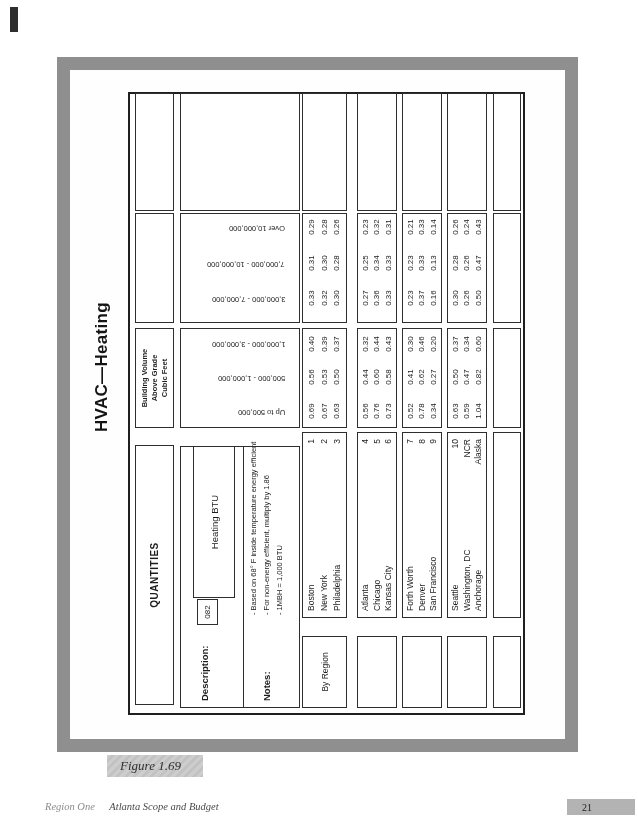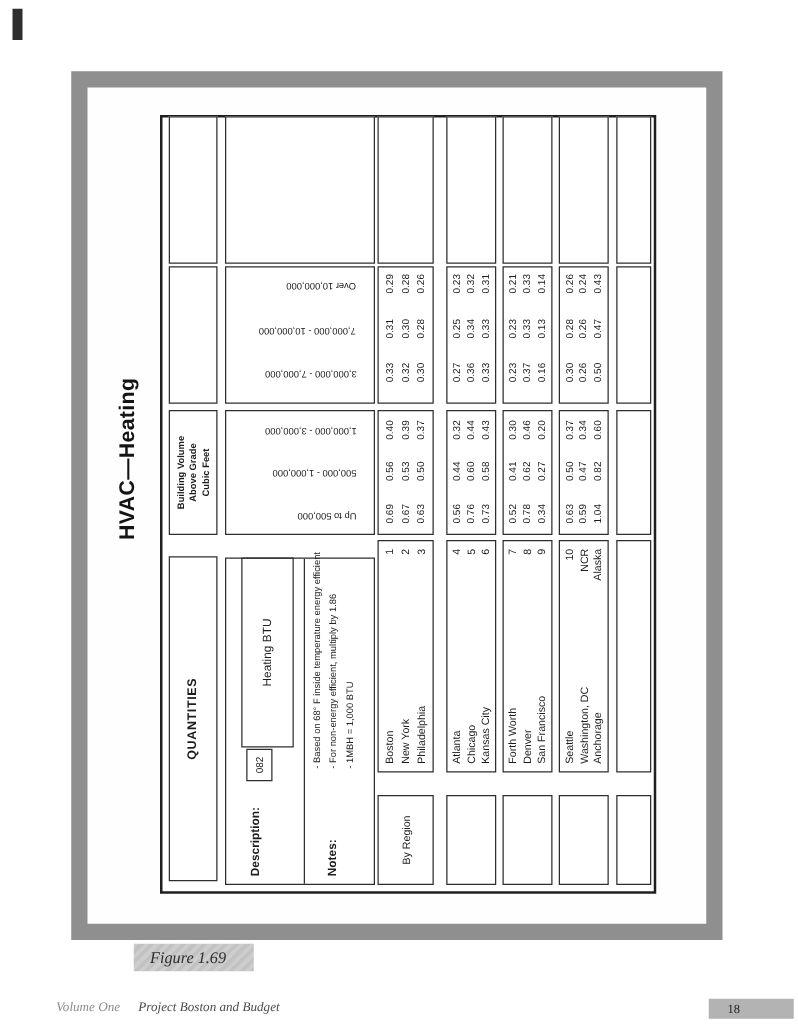--- a/index.html
+++ b/index.html
@@ -312,17 +312,17 @@
       <div class="cell" style="left:95px;top:363px;width:186px;height:28px;"></div>
       <div class="cell" style="left:285px;width:100px;top:363px;height:28px;"></div>
       <div class="cell" style="left:390px;width:110px;top:363px;height:28px;"></div>
       <div class="cell" style="left:502px;top:363px;width:118px;height:28px;"></div>
     </div>
 </div>
 
 <div class="figure-caption">Figure 1.69</div>
 
 <div class="footer">
-  <span class="chapter">Volume One</span>
-  <span class="section">Project Boston and Budget</span>
+  <span class="chapter">Region One</span>
+  <span class="section">Atlanta Scope and Budget</span>
 </div>
 
-<div class="page-badge">18</div>
+<div class="page-badge">21</div>
 
 </body></html>

